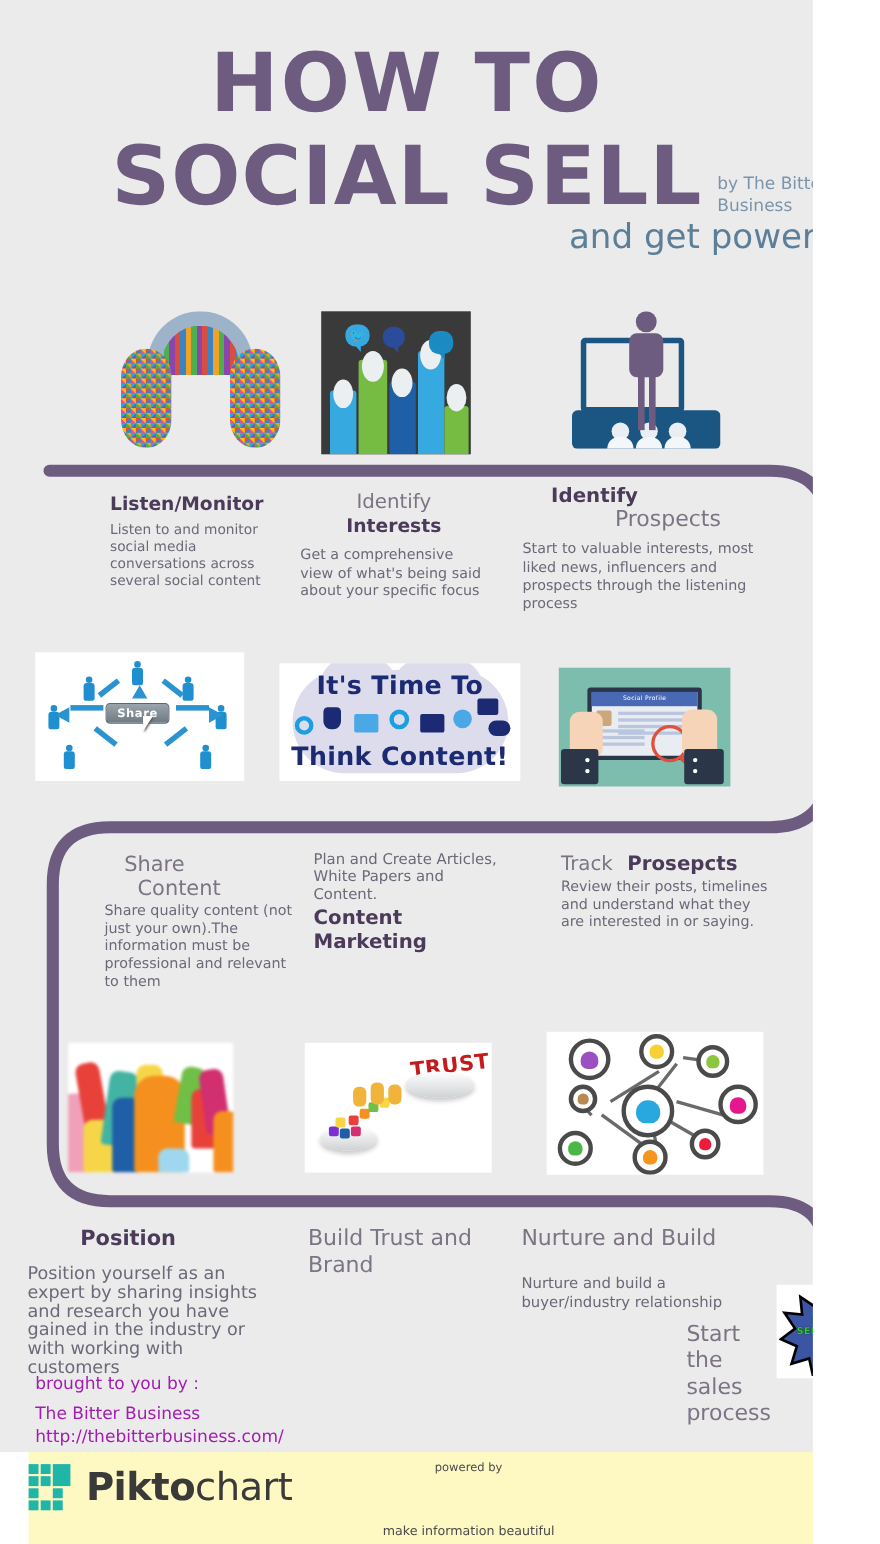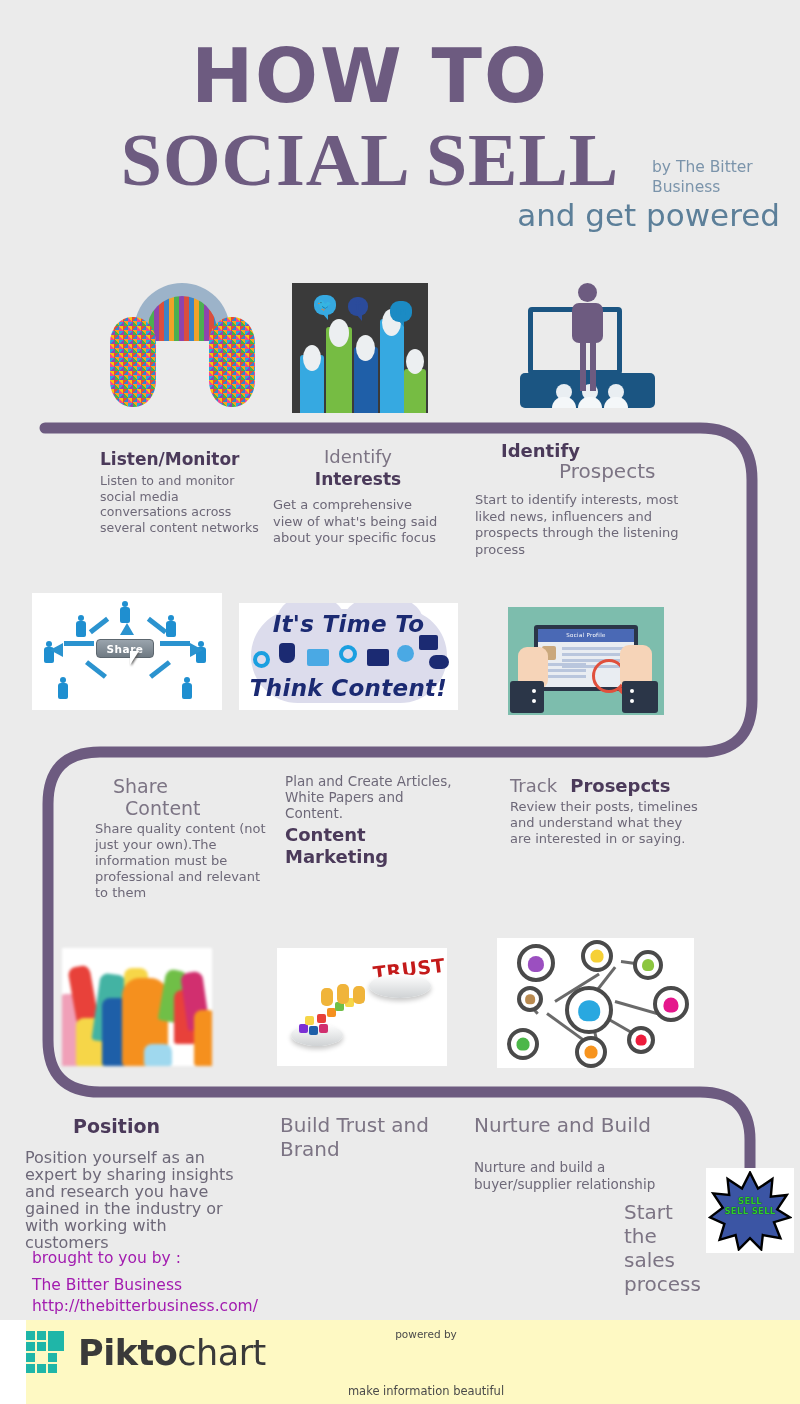--- a/index.html
+++ b/index.html
@@ -3,21 +3,21 @@
 <meta charset="utf-8">
 <style>
   * { box-sizing: border-box; margin: 0; padding: 0; }
   html, body {
     width: 800px; height: 1404px;
     font-family: "DejaVu Sans", sans-serif;
     background: #ffffff;
   }
   #page {
     position: relative;
-    width: 800px; height: 1404px;
+    width: 739px; height: 1404px;
     overflow: hidden;
     background: #ffffff;
   }
   .canvas {
     position: absolute;
     left: 0; top: 0;
     width: 800px; height: 1320px;
     background: #ebebeb;
   }
 
@@ -33,21 +33,20 @@
     color: #6d5b80;
   }
   .title-h2 {
     position: absolute; left: 0; top: 122px; width: 740px;
     text-align: center;
     font-weight: bold;
     font-size: 74px;
     line-height: 76px;
     letter-spacing: 1px;
     color: #6d5b80;
-    font-family: Liberation Serif, serif;
   }
   .byline {
     position: absolute; left: 652px; top: 157px; width: 140px;
     font-size: 15.5px; line-height: 20px;
     color: #7b94ab;
   }
   .subtitle {
     position: absolute; left: 0; top: 196px; width: 780px;
     text-align: right;
     font-size: 31px; line-height: 38px;
@@ -140,21 +139,21 @@
   .person { position:absolute; width:10px; height:22px; }
   .person .h { position:absolute; left:2px; top:0; width:6px; height:6px; border-radius:50%; background:#1f8fd0; }
   .person .b { position:absolute; left:0; top:6px; width:10px; height:16px; border-radius:3px 3px 2px 2px; background:#1f8fd0; }
   .cursor {
     position:absolute; left:98px; top:58px; width:0;height:0;
     border-left:9px solid #fff; border-bottom:14px solid transparent;
     filter: drop-shadow(1px 1px 1px #555);
   }
 
   
-  .tc-tile { left: 239px; top: 603px; width: 219px; height: 107px; font-style: italic; }
+  .tc-tile { left: 254px; top: 603px; width: 219px; height: 107px; }
   .tc-cloud {
     position:absolute; left:12px; top:6px; width:196px; height:94px;
     background:#dcdcec; border-radius:48px;
   }
   .tc-cloud:before, .tc-cloud:after {
     content:""; position:absolute; background:#dcdcec; border-radius:50%;
   }
   .tc-cloud:before { left:26px; top:-14px; width:68px; height:50px; }
   .tc-cloud:after { right:24px; top:-14px; width:80px; height:52px; }
   .tc-l1, .tc-l2 {
@@ -355,33 +354,33 @@
     <div class="figure">
       <span class="hd"></span>
         <span class="bd"></span>
         <span class="lg a"></span>
         <span class="lg b"></span>
     </div>
   </div>
 
   <div class="tb r1c1">
     <div class="t hdr-bold">Listen/Monitor</div>
-    <div class="p body-txt">Listen to and monitor social media conversations across several content networks</div>
+    <div class="p body-txt">Listen to and monitor social media conversations across several social content</div>
   </div>
 
   <div class="tb r1c2">
     <div class="t1 hdr-thin">Identify</div>
     <div class="t2 hdr-bold">Interests</div>
     <div class="p body-txt">Get a comprehensive view of what's being said about your specific focus</div>
   </div>
 
   <div class="tb r1c3">
     <div class="t1 hdr-bold">Identify</div>
     <div class="t2 hdr-thin">Prospects</div>
-    <div class="p body-txt">Start to identify interests, most liked news, influencers and prospects through the listening process</div>
+    <div class="p body-txt">Start to valuable interests, most liked news, influencers and prospects through the listening process</div>
   </div>
 
   <div class="tile tile-white share-tile">
     <div class="person" style="left:88px; top:8px;">
         <span class="h"></span>
         <span class="b"></span>
       </div>
     <div class="person" style="left:44px; top:22px;">
         <span class="h"></span>
         <span class="b"></span>
@@ -560,21 +559,21 @@
     <div class="t hdr-bold">Position</div>
     <div class="p body-txt">Position yourself as an expert by sharing insights and research you have gained in the industry or with working with customers</div>
   </div>
 
   <div class="tb r3c2">
     <div class="t hdr-thin">Build Trust and Brand</div>
   </div>
 
   <div class="tb r3c3">
     <div class="t hdr-thin">Nurture and Build</div>
-    <div class="p body-txt">Nurture and build a buyer/supplier relationship</div>
+    <div class="p body-txt">Nurture and build a buyer/industry relationship</div>
   </div>
 
   <div class="start-sales">Start the sales process</div>
 
   <div class="tile tile-white sell-tile">
     <svg class="star-svg" width="84" height="80" viewBox="0 0 100 100">
       <polygon points="50,2 60,22 78,10 76,32 96,30 84,48 100,58 80,64 88,84 66,80 64,98 50,84 36,98 32,80 12,86 18,66 0,58 16,46 4,28 24,30 22,10 40,22" fill="#3b55a4" stroke="#000000" stroke-width="3"></polygon>
     </svg>
     <div class="sell-text">
       <div>SELL</div>

